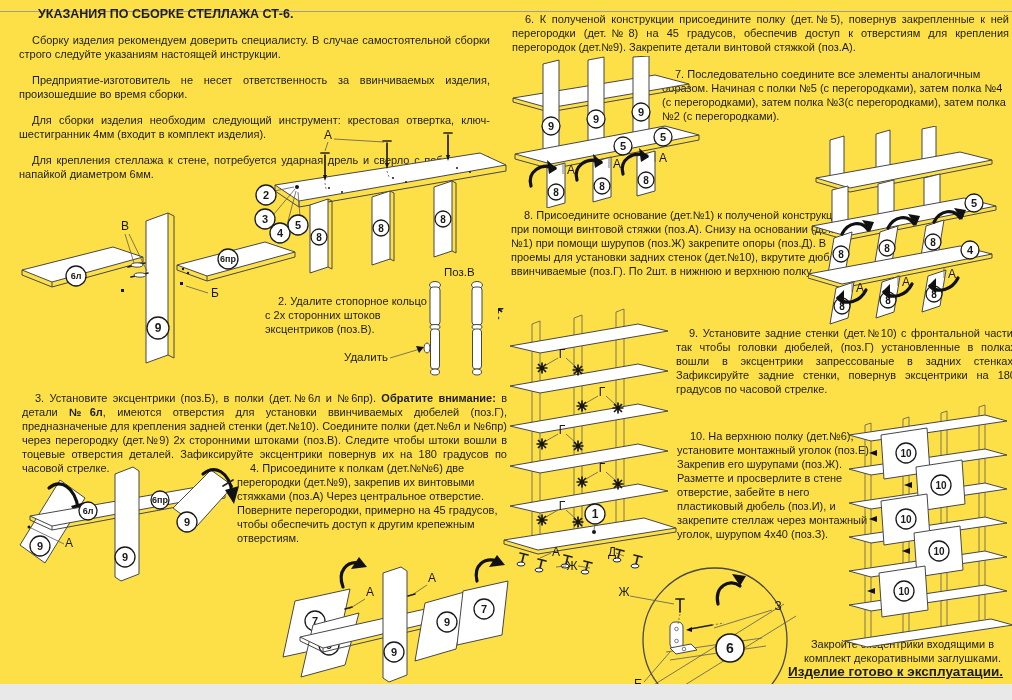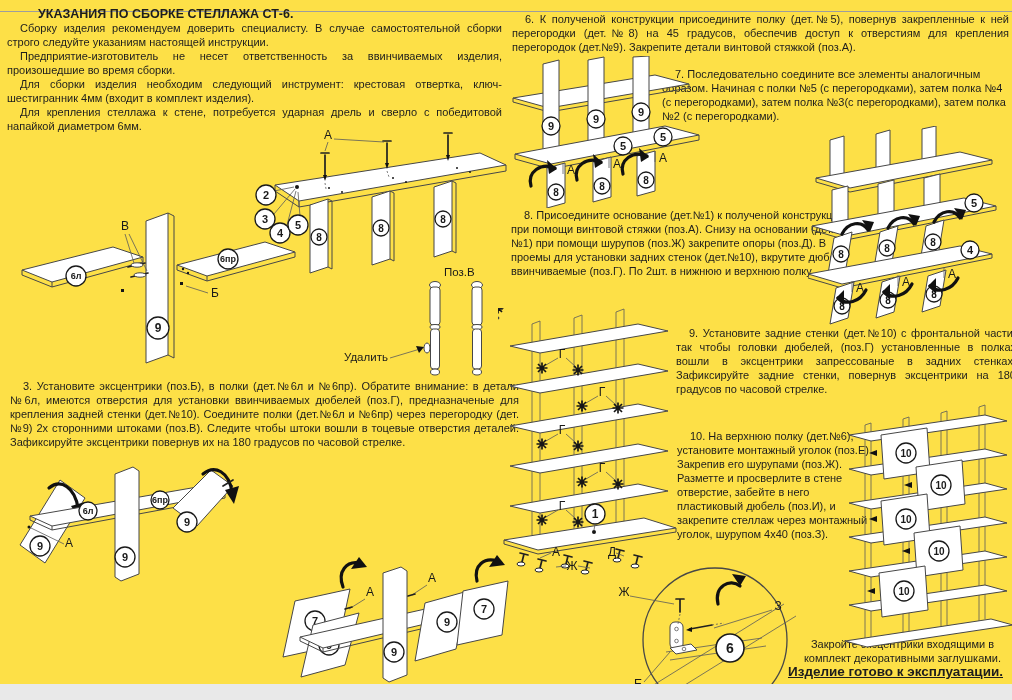--- a/index.html
+++ b/index.html
@@ -1,23 +1,23 @@
 <!DOCTYPE html>
 <html><head>
 <meta charset="utf-8">
 <style>
 *{box-sizing:border-box}
 body{margin:0;background:#e9e9e9}
 .page{position:relative;width:1012px;height:684px;background:#fde047;font-family:"Liberation Sans",sans-serif;color:#1d1d1d;overflow:hidden;margin:0 auto}
 .topline{position:absolute;left:0;top:11px;width:1012px;height:1px;background:#9d9d9d}
 .txt{position:absolute;font-size:11px;line-height:14px}
-.txt p{margin:0}
+.txt p{margin:12px}
 .ind{text-indent:13px}
 .j{text-align:justify}
-.b{font-weight:normal}
+.b{font-weight:bold}
 .center{text-align:center}
 .ready{font-weight:bold;font-size:13.5px;text-decoration:underline;white-space:nowrap}
 .title{font-weight:bold;font-size:12.5px;white-space:nowrap}
 .diag{position:absolute}
 .face{fill:#fff;stroke:#474747;stroke-width:1}
 .ln{fill:none;stroke:#474747;stroke-width:1}
 .thin{fill:none;stroke:#5a5a5a;stroke-width:.8}
 .arr{fill:none;stroke:#111;stroke-width:3.2;stroke-linecap:round}
 .ah{fill:#111;stroke:none}
 circle.cn{fill:#fff;stroke:#1a1a1a;stroke-width:1.3}
@@ -39,25 +39,27 @@
   <div class="txt title" style="left:38px;top:7px">УКАЗАНИЯ ПО СБОРКЕ СТЕЛЛАЖА СТ-6.</div>
 
   <div class="txt j" style="left:7px;top:21px;width:495px">
     <p class="ind">Сборку изделия рекомендуем доверить специалисту. В случае самостоятельной сборки строго следуйте указаниям настоящей инструкции.</p>
     <p class="ind">Предприятие-изготовитель не несет ответственность за ввинчиваемых изделия, произошедшие во время сборки.</p>
     <p class="ind">Для сборки изделия необходим следующий инструмент: крестовая отвертка, ключ-шестигранник 4мм  (входит в комплект изделия).</p>
     <p class="ind">Для крепления стеллажа к стене, потребуется ударная дрель и сверло с победитовой напайкой диаметром 6мм.</p>
   </div>
 
 
+  <div class="txt ind" style="left:265px;top:294px;width:165px">2. Удалите стопорное кольцо с 2х сторонних штоков эксцентриков (поз.В).</div>
 
   <div class="txt j" style="left:10px;top:379px;width:509px">
     <p class="ind"><span>3. Установите эксцентрики (поз.Б), в полки (дет.№6л и №6пр). </span><span class="b">Обратите внимание:</span><span> в детали </span><span class="b">№6л</span><span>, имеются отверстия для установки ввинчиваемых дюбелей (поз.Г), предназначеные для крепления задней стенки (дет.№10). Соедините полки (дет.№6л и №6пр) через перегородку (дет.№9) 2х сторонними штоками (поз.В). Следите чтобы штоки вошли в тоцевые отверстия деталей. Зафиксируйте эксцентрики повернув их на 180 градусов по часовой стрелке.</span></p>
   </div>
 
+  <div class="txt ind" style="left:237px;top:461px;width:280px">4. Присоедините к полкам (дет.№№6) две перегородки (дет.№9), закрепив их винтовыми стяжками (поз.А) Через центральное отверстие. Поверните перегородки, примерно на 45 градусов, чтобы обеспечить доступ к другим крепежным отверстиям.</div>
 
 
   <div class="txt j ind" style="left:512px;top:12px;width:497px">6. К полученой конструкции присоедините полку (дет.№5), повернув закрепленные к ней перегородки (дет.№8) на 45 градусов, обеспечив доступ к отверстиям для крепления перегородок (дет.№9). Закрепите детали винтовой стяжкой (поз.А).</div>
 
   <div class="txt ind" style="left:662px;top:67px;width:349px">7. Последовательно соедините все элементы аналогичным образом. Начиная с полки №5 (с перегородками), затем полка №4 (с перегородками), затем полка №3(с перегородками), затем полка №2 (с перегородками).</div>
 
   <div class="txt ind" style="left:511px;top:208px;width:338px">8. Присоедините основание (дет.№1) к полученой конструкции при помощи винтовой стяжки (поз.А). Снизу на основании (дет.№1) при помощи шурупов (поз.Ж) закрепите опоры (поз.Д). В проемы для установки задних стенок (дет.№10), вкрутите дюбели ввинчиваемые (поз.Г). По 2шт. в нижнюю и верхнюю полку.</div>
 
   <div class="txt j ind" style="left:676px;top:326px;width:340px">9. Установите задние стенки (дет.№10) с фронтальной части, так чтобы головки дюбелей, (поз.Г) установленные в полках вошли в эксцентрики запрессованые в задних стенках. Зафиксируйте задние стенки, повернув эксцентрики на 180 градусов по часовой стрелке.</div>
 

